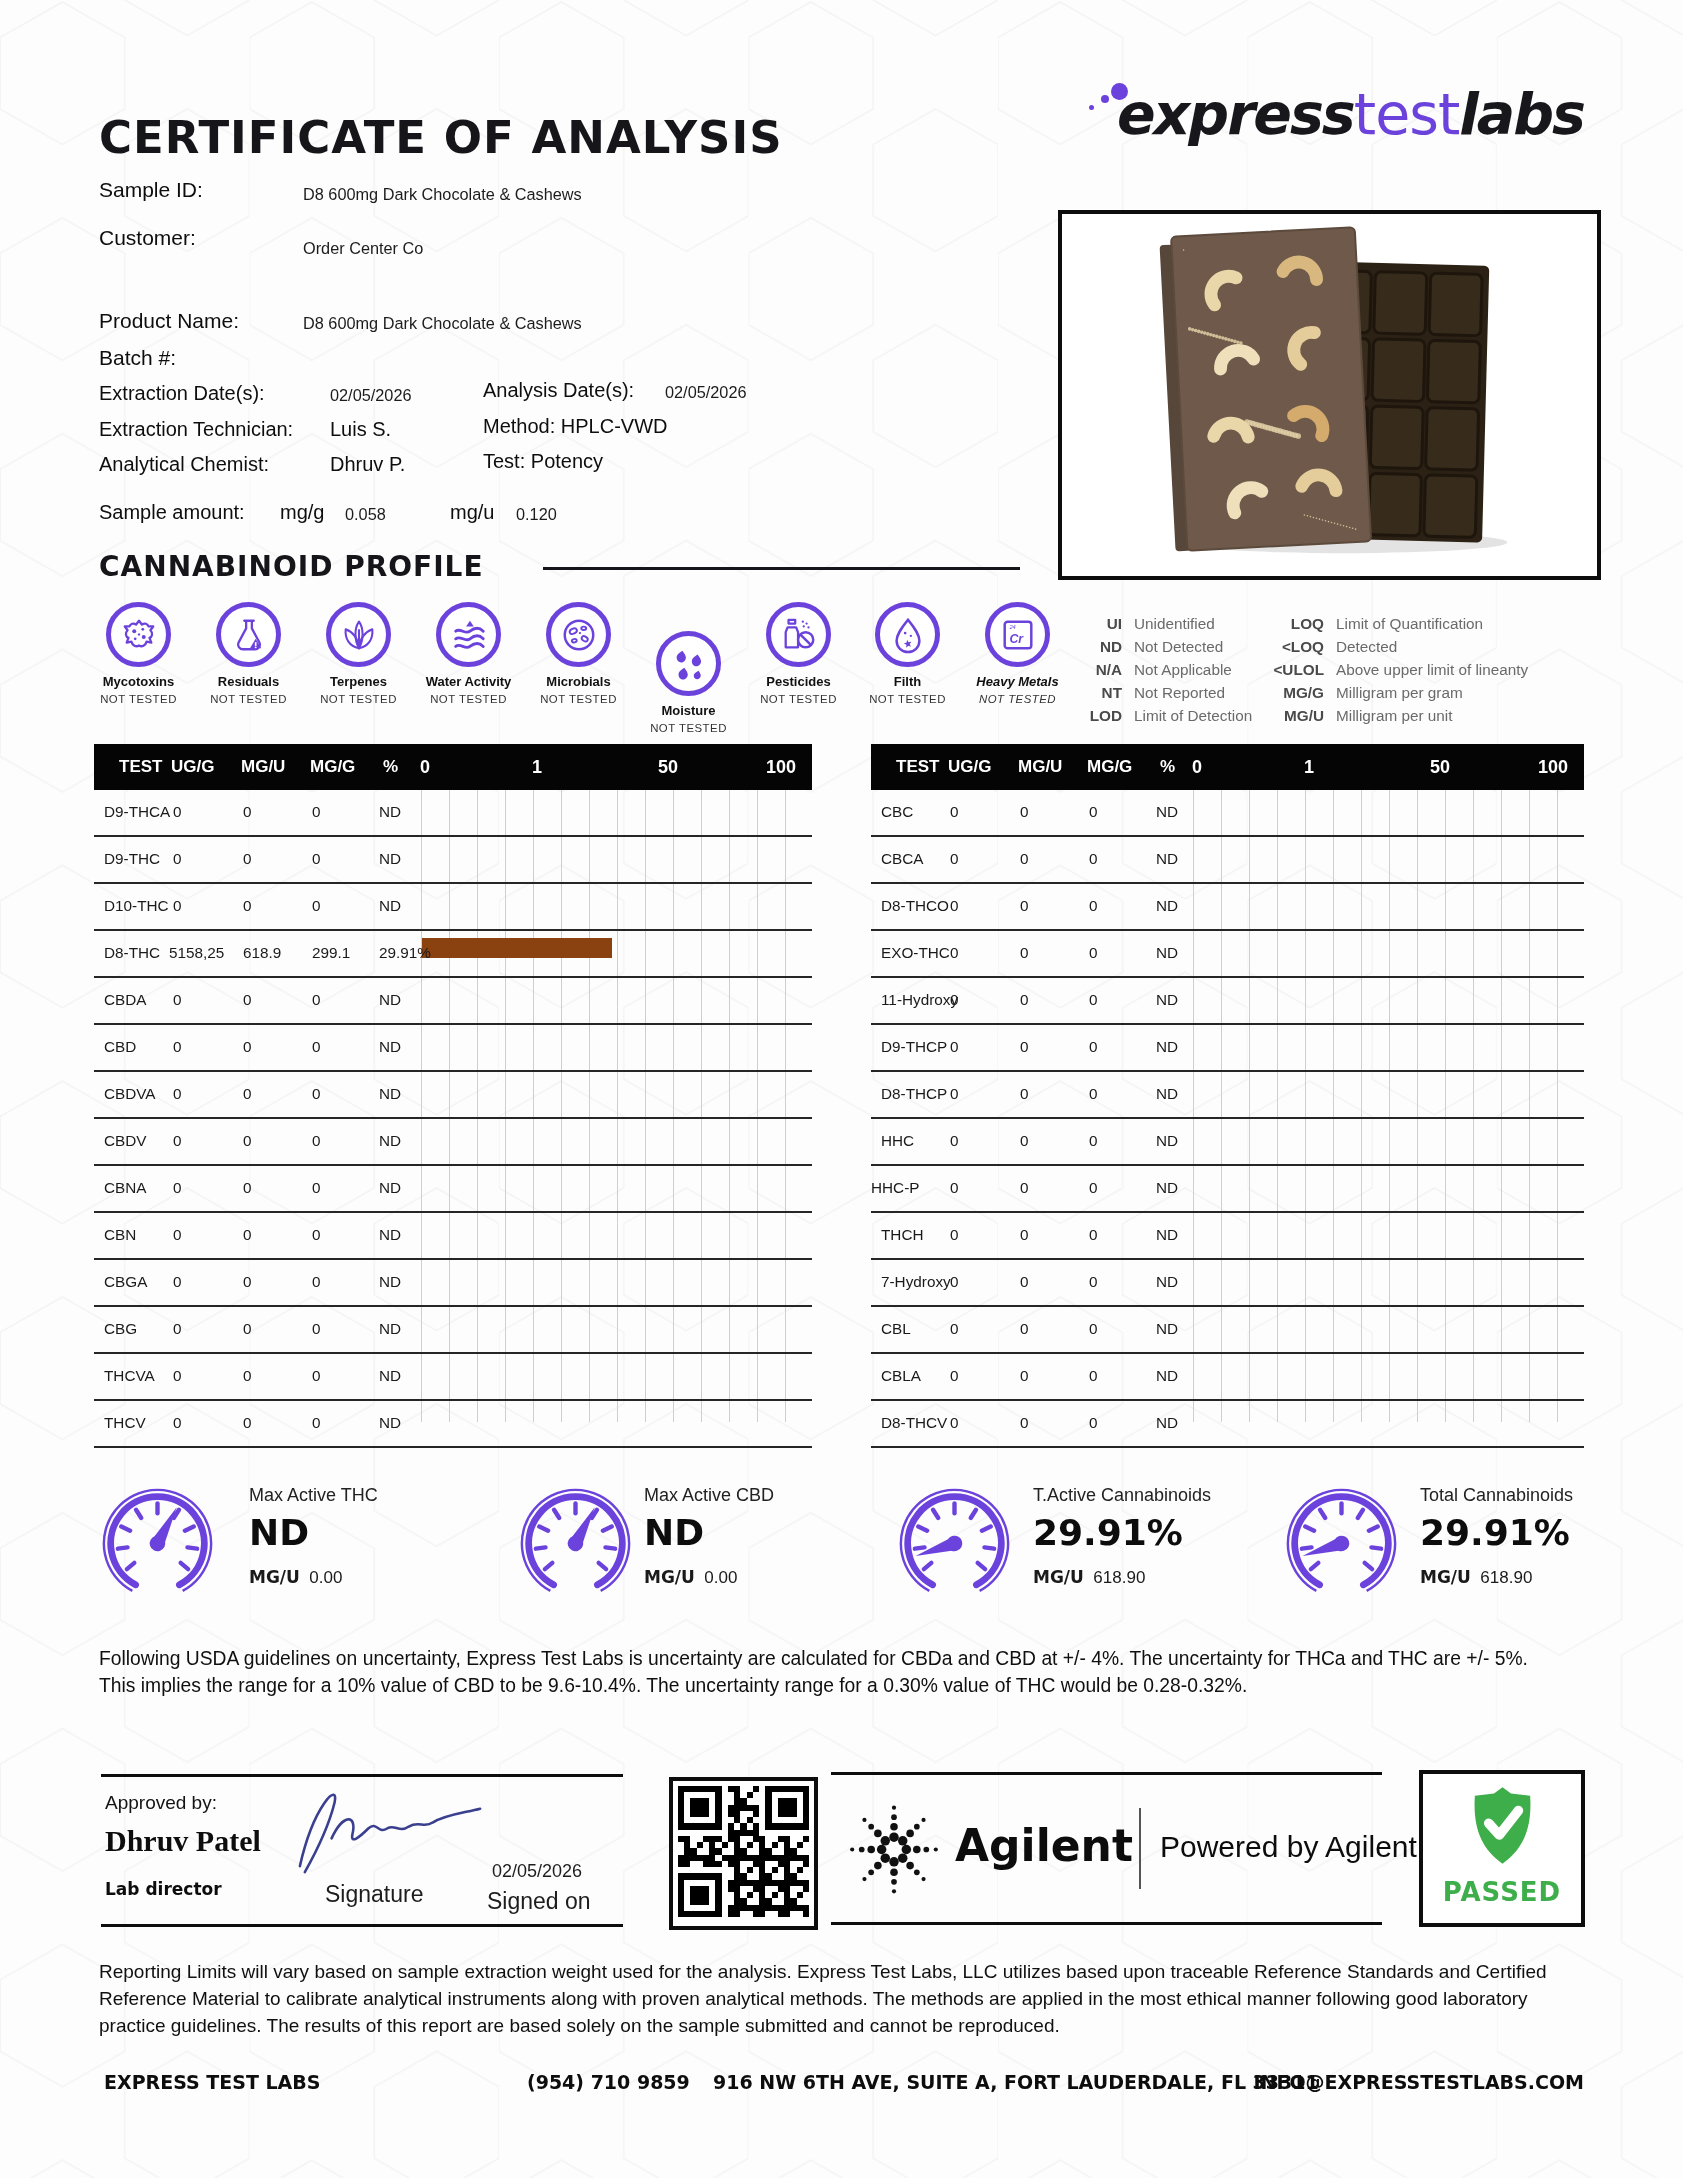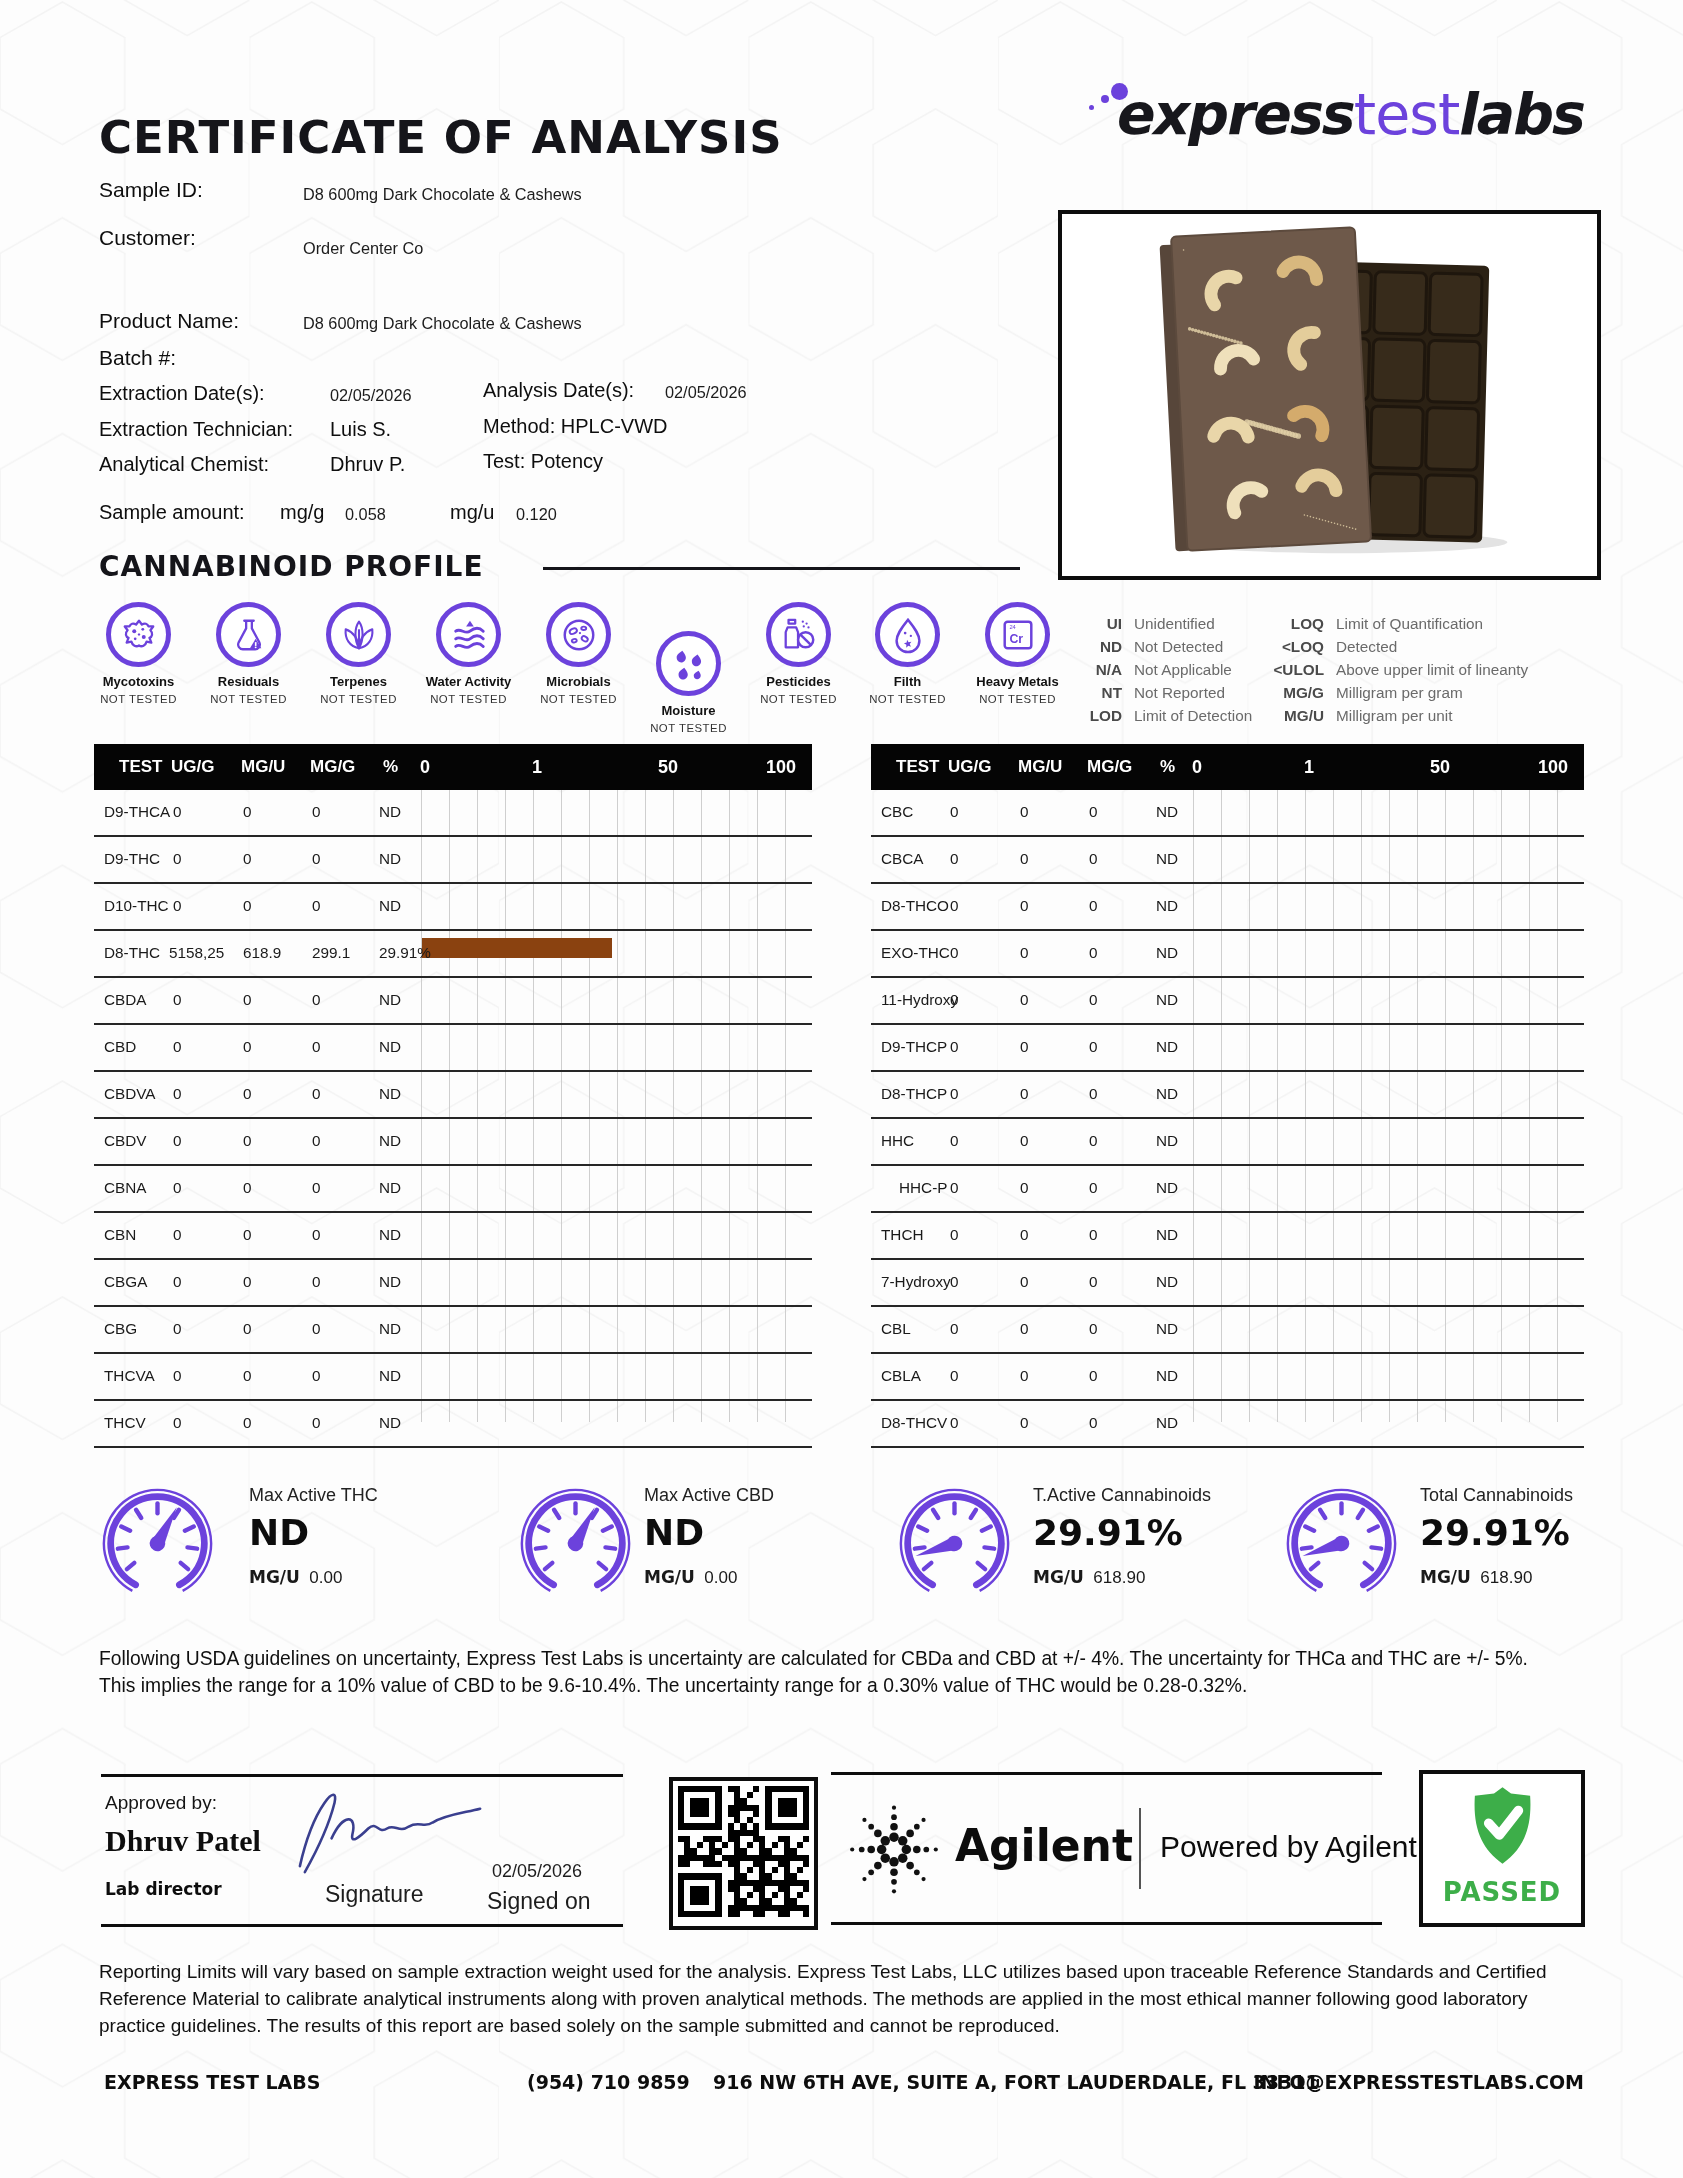--- a/index.html
+++ b/index.html
@@ -364,21 +364,21 @@
               <g fill="#6C42DC">
                 <circle cx="17" cy="18" r="1.4"></circle>
                 <circle cx="23" cy="21" r="1.2"></circle>
                 <path d="M19,25 l1.6,2.6 3,-0.4 -1.8,2.4 1.3,2.7 -2.8,-1 -2.2,2 0.2,-3 -2.6,-1.5 2.9,-0.8 Z"></path>
               </g>
             </svg>
           </div>
     <div class="panel-name">Filth</div>
     <div class="panel-status">NOT TESTED</div>
         </div>
-        <div class="panel" style="left: 962px; top: 602px;">
+        <div class="panel" style="left: 962px; top: 602px; font-style: italic;">
           <div class="panel-circle">
             <svg width="38" height="38" viewBox="0 0 40 40">
               <rect x="6" y="6" width="28" height="28" rx="3" stroke="#6C42DC" fill="none" stroke-width="2.6"></rect>
               <text x="11" y="13.5" font-size="6" fill="#6C42DC" font-family="Liberation Sans,sans-serif">24</text>
               <text x="11" y="28" font-size="13" font-weight="bold" fill="#6C42DC" font-family="Liberation Sans,sans-serif">Cr</text>
             </svg>
           </div>
     <div class="panel-name">Heavy Metals</div>
     <div class="panel-status">NOT TESTED</div>
         </div>
@@ -610,21 +610,21 @@
             <span style="left: 285px;">ND</span>
           </div>
           <div class="trow">
             <span style="left: 10px;">HHC</span>
             <span style="left: 79px;">0</span>
             <span style="left: 149px;">0</span>
             <span style="left: 218px;">0</span>
             <span style="left: 285px;">ND</span>
           </div>
           <div class="trow">
-            <span style="left: 28px;">HHC-P</span>
+            <span style="left: 0;">HHC-P</span>
             <span style="left: 79px;">0</span>
             <span style="left: 149px;">0</span>
             <span style="left: 218px;">0</span>
             <span style="left: 285px;">ND</span>
           </div>
           <div class="trow">
             <span style="left: 10px;">THCH</span>
             <span style="left: 79px;">0</span>
             <span style="left: 149px;">0</span>
             <span style="left: 218px;">0</span>

